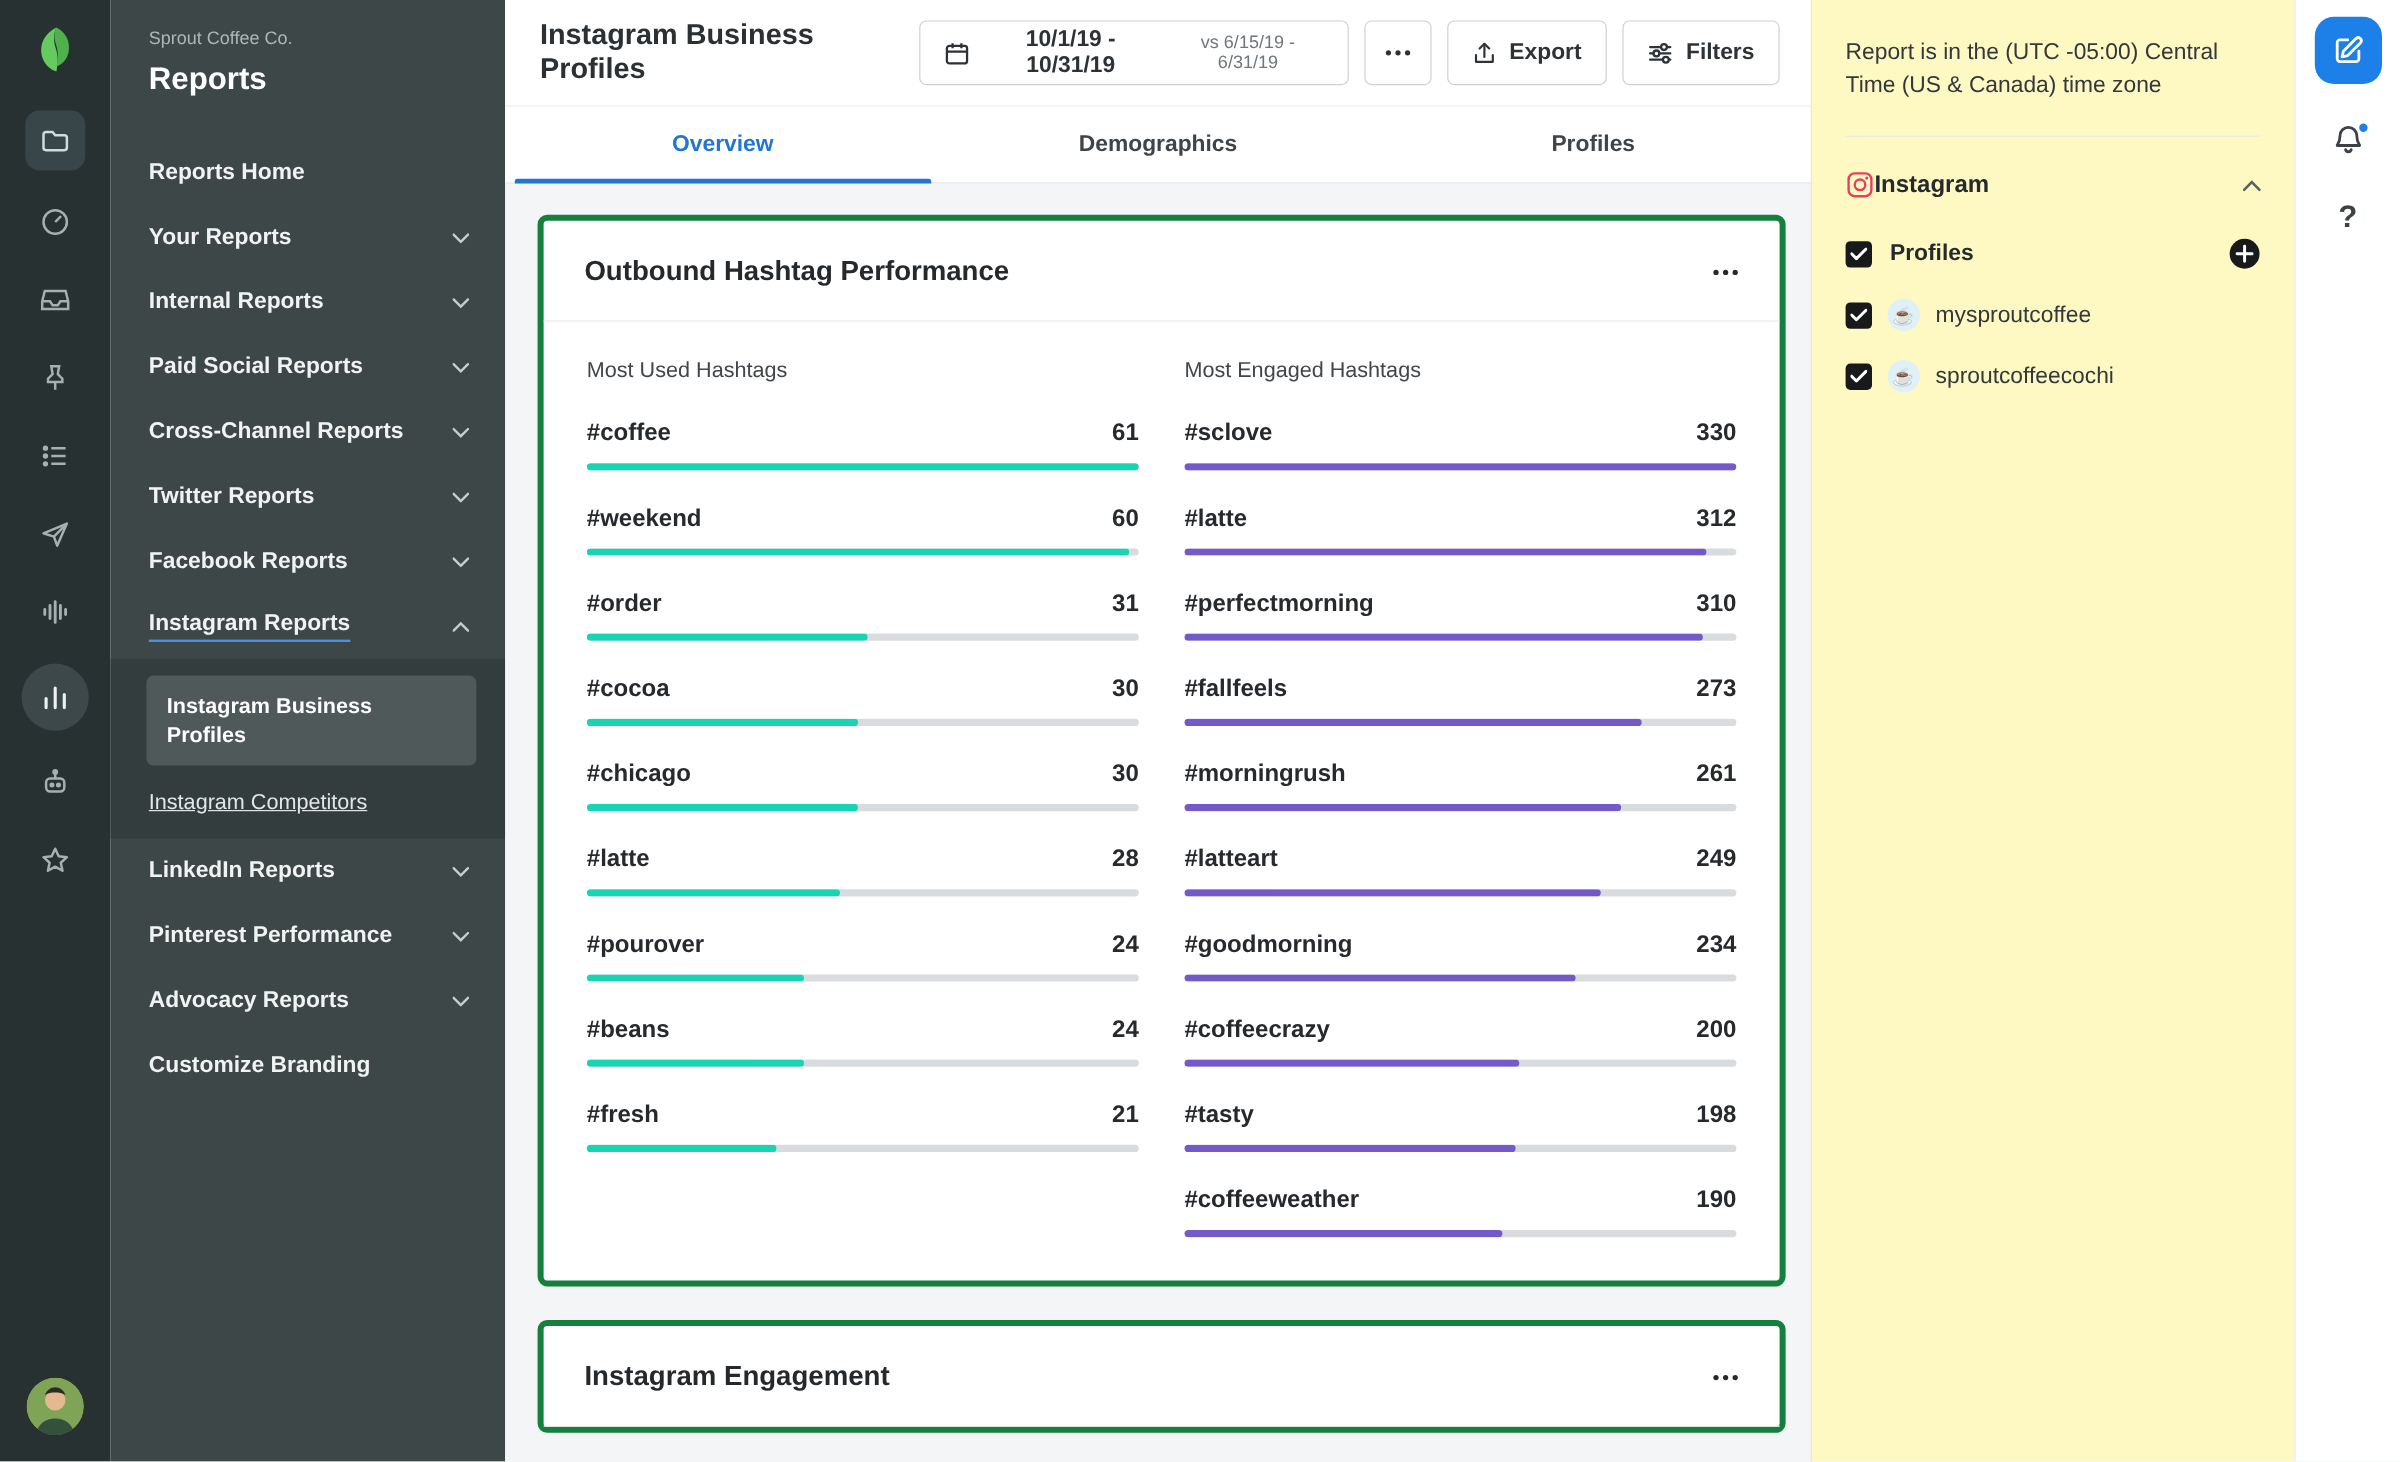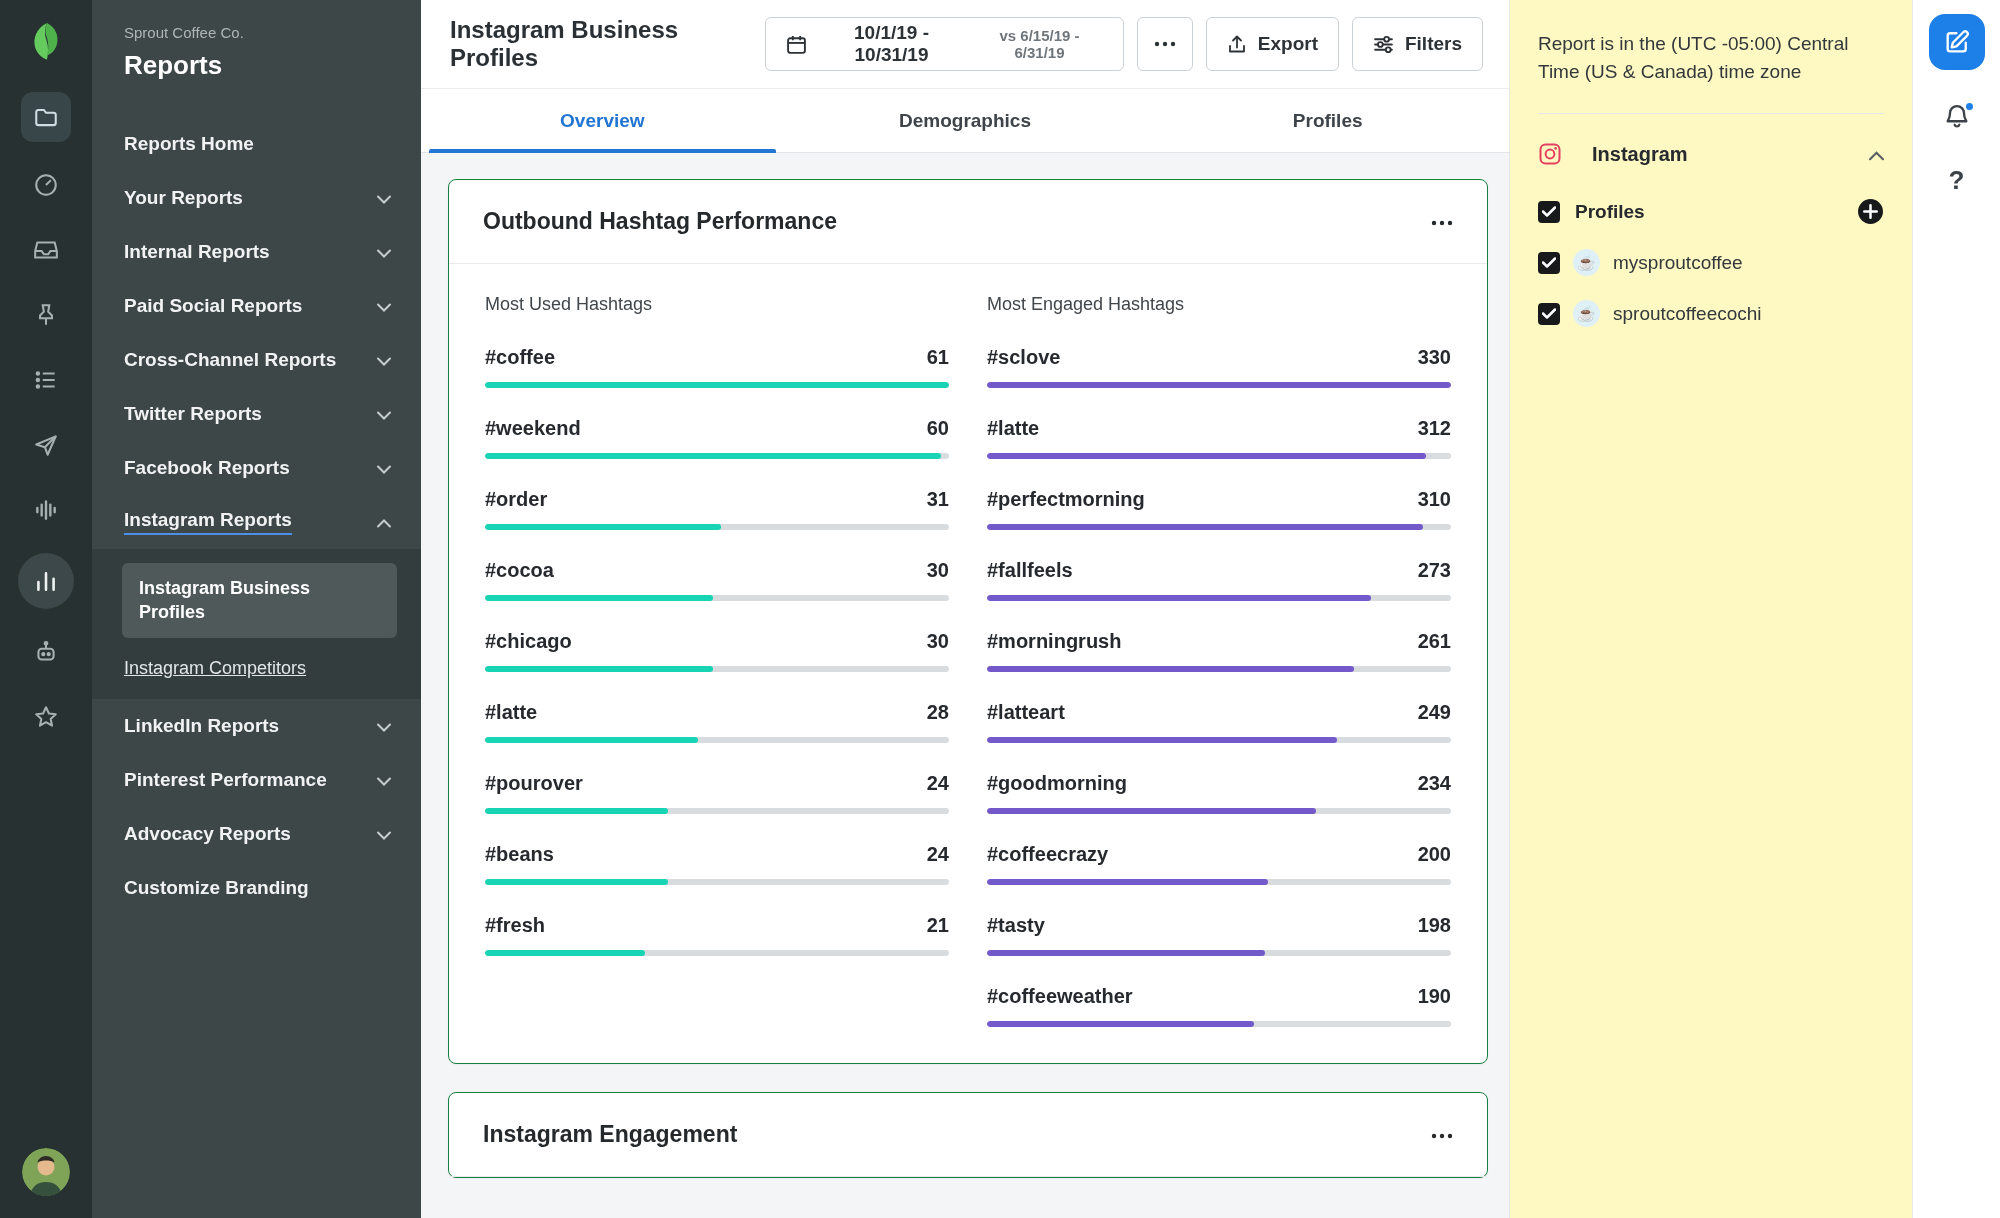--- a/index.html
+++ b/index.html
@@ -28,49 +28,49 @@
   .submenu { background: #333d3e; padding: 14px 0 18px; }
   .submenu-selected { margin: 0 24px 0 30px; background: #4f595a; border-radius: 6px; padding: 13px 17px; font-size: 18px; font-weight: 600; line-height: 1.35; color: #fff; cursor: pointer; }
   .submenu-item { padding: 20px 32px 2px; font-size: 18px; font-weight: 400; color: #e2e6e6; cursor: pointer; text-decoration: underline; }
 
   
   .main { flex: 1; min-width: 0; display: flex; flex-direction: column; background: #f4f5f6; }
   .main-header { height: 89px; background: #fff; border-bottom: 1px solid #e9ebed; display: flex; align-items: center; justify-content: space-between; padding: 0 26px 0 29px; flex: none; }
   .page-title { font-size: 24px; font-weight: 700; color: #2b3034; }
   .header-actions { display: flex; align-items: center; gap: 13px; }
   .btn { display: inline-flex; align-items: center; gap: 11px; height: 54px; padding: 0 20px; border: 1px solid #ccd2d6; border-radius: 6px; background: #fff; font-family: inherit; font-size: 19px; font-weight: 700; color: #2d3236; cursor: pointer; }
-  .btn .muted { font-weight: 700; font-size: 15px; color: #6f767b; }
+  .btn .muted { font-weight: 400; font-size: 15px; color: #6f767b; }
   .icon-btn { width: 58px; padding: 0; justify-content: center; }
 
   .tabs { display: flex; background: #fff; border-bottom: 1px solid #e3e6e8; height: 64px; flex: none; }
   .tab { flex: 1; display: flex; align-items: center; justify-content: center; font-size: 19px; font-weight: 600; color: #3e444a; cursor: pointer; position: relative; }
   .tab.active { color: #2276d3; }
   .tab.active::after { content: ""; position: absolute; left: 8px; right: 8px; bottom: -1px; height: 4px; background: #2276d3; border-radius: 2px 2px 0 0; }
 
   .content { flex: 1; padding: 26px 21px 0 27px; overflow: hidden; }
-  .card { background: #fff; border: 1px solid #15803d; border-radius: 8px; box-shadow: 0 1px 2px rgba(0,0,0,.04); }
+  .card { background: #fff; border: 5px solid #15803d; border-radius: 8px; box-shadow: 0 1px 2px rgba(0,0,0,.04); }
   .card-header { display: flex; align-items: center; justify-content: space-between; padding: 28px 34px; border-bottom: 1px solid #e8eaec; }
   .card-title { font-size: 23px; font-weight: 700; color: #25292c; }
   .card-menu { background: none; border: none; cursor: pointer; color: #25292c; display: grid; place-items: center; }
 
   .card-body { display: grid; grid-template-columns: 1fr 1fr; column-gap: 38px; padding: 30px 36px 8px; }
   .col-title { font-size: 18px; color: #41464b; margin-bottom: 30px; }
   .hrow { margin-bottom: 28px; }
   .hline { display: flex; justify-content: space-between; align-items: baseline; font-size: 20px; font-weight: 700; color: #26292d; line-height: 1.2; gap: 32px; }
   .track { margin-top: 13px; height: 6px; background: #d9dcdf; border-radius: 3px; overflow: hidden; }
   .fill { height: 100%; border-radius: 3px; }
   .teal .fill { background: #17d4b5; }
   .purple .fill { background: #7459cb; }
   .engagement { margin-top: 28px; }
 
   
   .right-panel { width: 403px; background: #fef9c3; border-left: 1px solid #e4e7e9; padding: 30px 28px; flex: none; }
   .tz { font-size: 19px; color: #33383c; line-height: 1.45; }
   .divider { border: none; border-top: 1px solid #e6e8ea; margin: 28px 0; }
-  .net-row { display: flex; align-items: center; gap: 30px; font-size: 20px; font-weight: 700; color: #26292d; cursor: pointer; }
+  .net-row { display: flex; align-items: center; gap: 0; font-size: 20px; font-weight: 700; color: #26292d; cursor: pointer; }
   .net-row .chev { margin-left: auto; color: #5a6166; }
   .profiles-row { display: flex; align-items: center; gap: 15px; margin-top: 32px; font-size: 19px; font-weight: 700; color: #26292d; }
   .plus-btn { margin-left: auto; background: none; border: none; cursor: pointer; display: grid; place-items: center; }
   .profile-item { display: flex; align-items: center; gap: 13px; margin-top: 24px; font-size: 19px; color: #33383c; }
   .checkbox { width: 22px; height: 22px; background: #17191b; border-radius: 4px; display: grid; place-items: center; flex: none; cursor: pointer; }
   .avatar-sm { width: 27px; height: 27px; border-radius: 50%; background: #dff1f7; display: grid; place-items: center; font-size: 15px; flex: none; }
 
   
   .right-rail { width: 88px; background: #fff; border-left: 1px solid #e8eaec; display: flex; flex-direction: column; align-items: center; padding-top: 14px; gap: 32px; flex: none; }
   .compose { width: 56px; height: 56px; border-radius: 16px; background: #1d7fe8; border: none; display: grid; place-items: center; cursor: pointer; }

